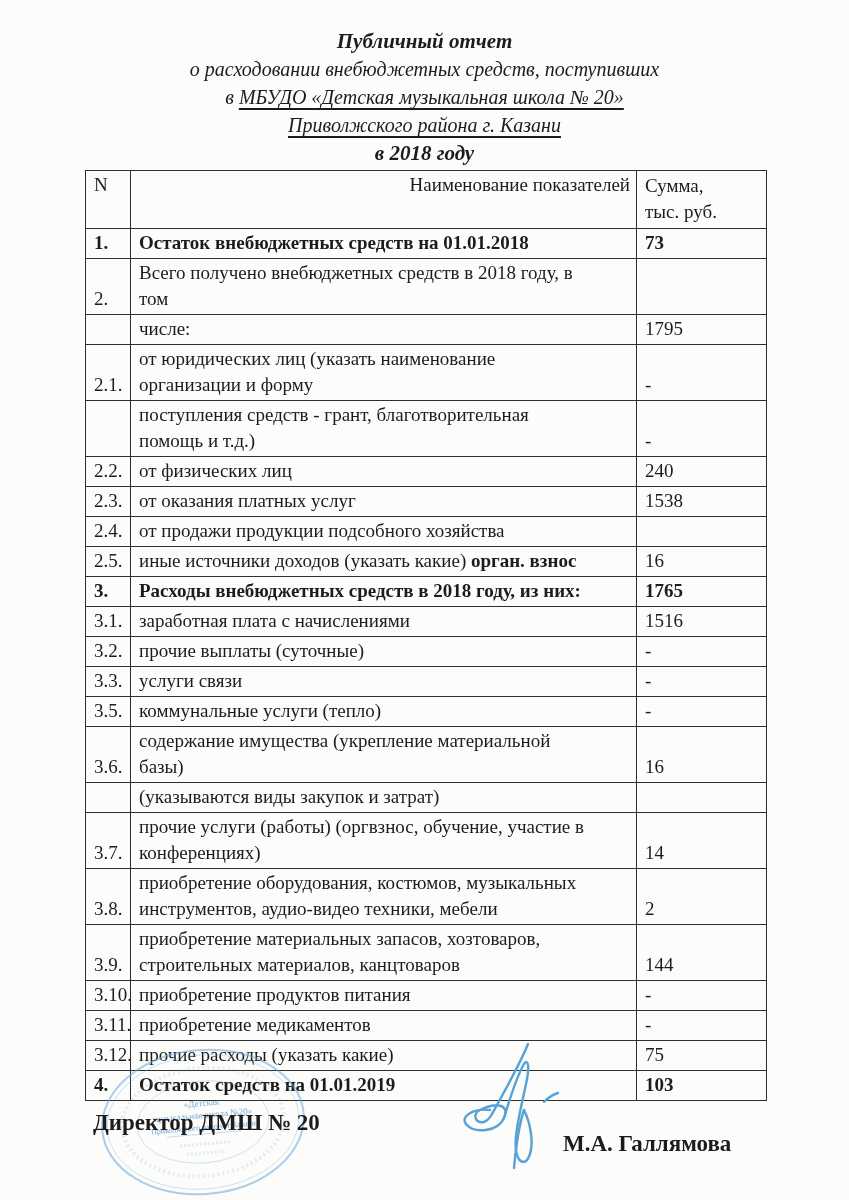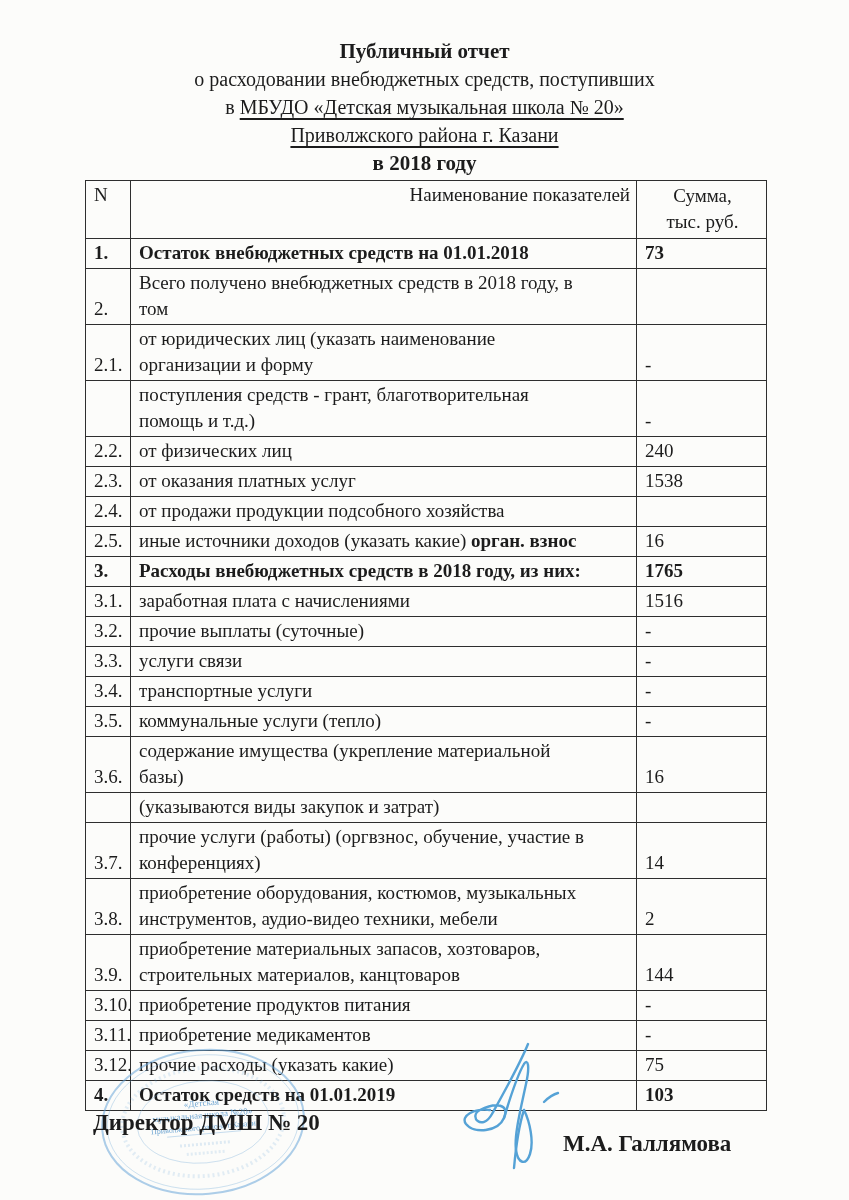--- a/index.html
+++ b/index.html
@@ -10,24 +10,25 @@
   }
   .page {
     position: relative;
     width: 849px; height: 1200px;
     background: #fcfcfa;
     font-family: "Liberation Serif", serif;
     color: #1c1c1c;
   }
   
   .title {
-    padding-top: 37px;
+    padding-top: 27px;
     text-align: center;
     font-size: 20px;
     line-height: 28px;
+    font-style: italic;
   }
   .title .t-bold { font-weight: bold; font-size: 21px; }
   .title .u {
     text-decoration: underline;
     text-underline-offset: 4px;
     text-decoration-thickness: 1.5px;
   }
   
   table.report {
     border-collapse: collapse;
@@ -45,21 +46,21 @@
     padding: 1px 6px 2px 8px;
     overflow: hidden;
   }
   table.report thead th {
     font-weight: normal;
     height: 54px;
     vertical-align: top;
   }
   th.h-num  { text-align: left; }
   th.h-name { text-align: right; }
-  th.h-sum  { text-align: center; vertical-align: middle !important; padding: 0 2px; }
+  th.h-sum  { text-align: left; vertical-align: middle !important; padding: 0 2px; }
   table.report tbody td { vertical-align: bottom; }
   td.col-num  { text-align: left; }
   td.col-name { text-align: left; }
   td.col-sum  { text-align: left; padding-left: 2px; padding-right: 2px; }
   tr.bold-row td { font-weight: bold; }
   
   .footer-director, .footer-name {
     position: absolute;
     font-size: 23px;
     font-weight: bold;
@@ -114,20 +115,25 @@
           <td class="col-num">1.</td>
           <td class="col-name">Остаток внебюджетных средств на 01.01.2018</td>
           <td class="col-sum">73</td>
         </tr>
         <tr>
           <td class="col-num">2.</td>
           <td class="col-name">Всего получено внебюджетных средств в 2018 году, в<br>том</td>
           <td class="col-sum"></td>
         </tr>
         <tr>
+          <td class="col-num"></td>
+          <td class="col-name">числе:</td>
+          <td class="col-sum">1795</td>
+        </tr>
+        <tr>
           <td class="col-num">2.1.</td>
           <td class="col-name">от юридических лиц (указать наименование<br>организации и форму</td>
           <td class="col-sum">-</td>
         </tr>
         <tr>
           <td class="col-num"></td>
           <td class="col-name">поступления средств - грант, благотворительная<br>помощь и т.д.)</td>
           <td class="col-sum">-</td>
         </tr>
         <tr>
@@ -161,25 +167,20 @@
           <td class="col-sum">1516</td>
         </tr>
         <tr>
           <td class="col-num">3.2.</td>
           <td class="col-name">прочие выплаты (суточные)</td>
           <td class="col-sum">-</td>
         </tr>
         <tr>
           <td class="col-num">3.3.</td>
           <td class="col-name">услуги связи</td>
-          <td class="col-sum">-</td>
-        </tr>
-        <tr>
-          <td class="col-num">3.4.</td>
-          <td class="col-name">транспортные услуги</td>
           <td class="col-sum">-</td>
         </tr>
         <tr>
           <td class="col-num">3.5.</td>
           <td class="col-name">коммунальные услуги (тепло)</td>
           <td class="col-sum">-</td>
         </tr>
         <tr>
           <td class="col-num">3.6.</td>
           <td class="col-name">содержание имущества (укрепление материальной<br>базы)</td>

